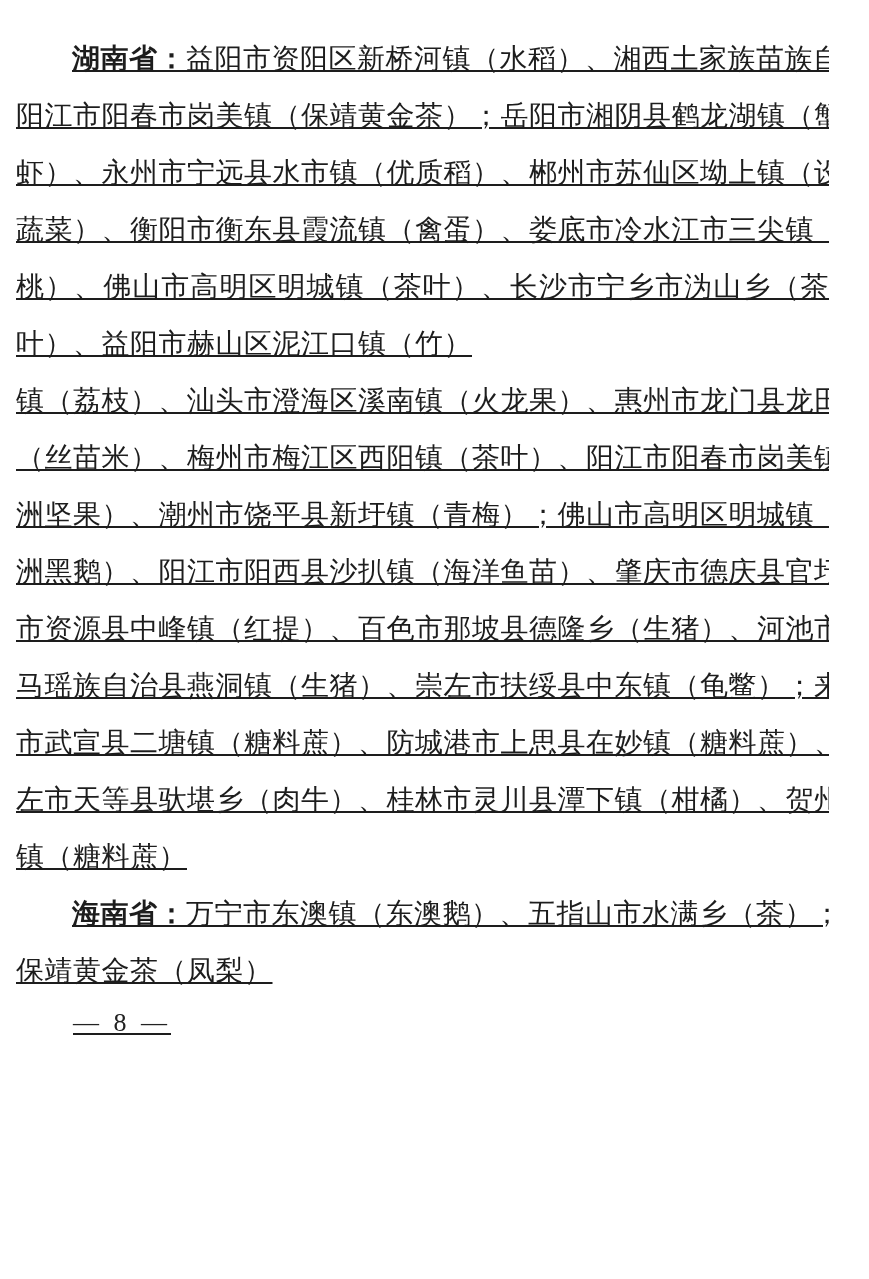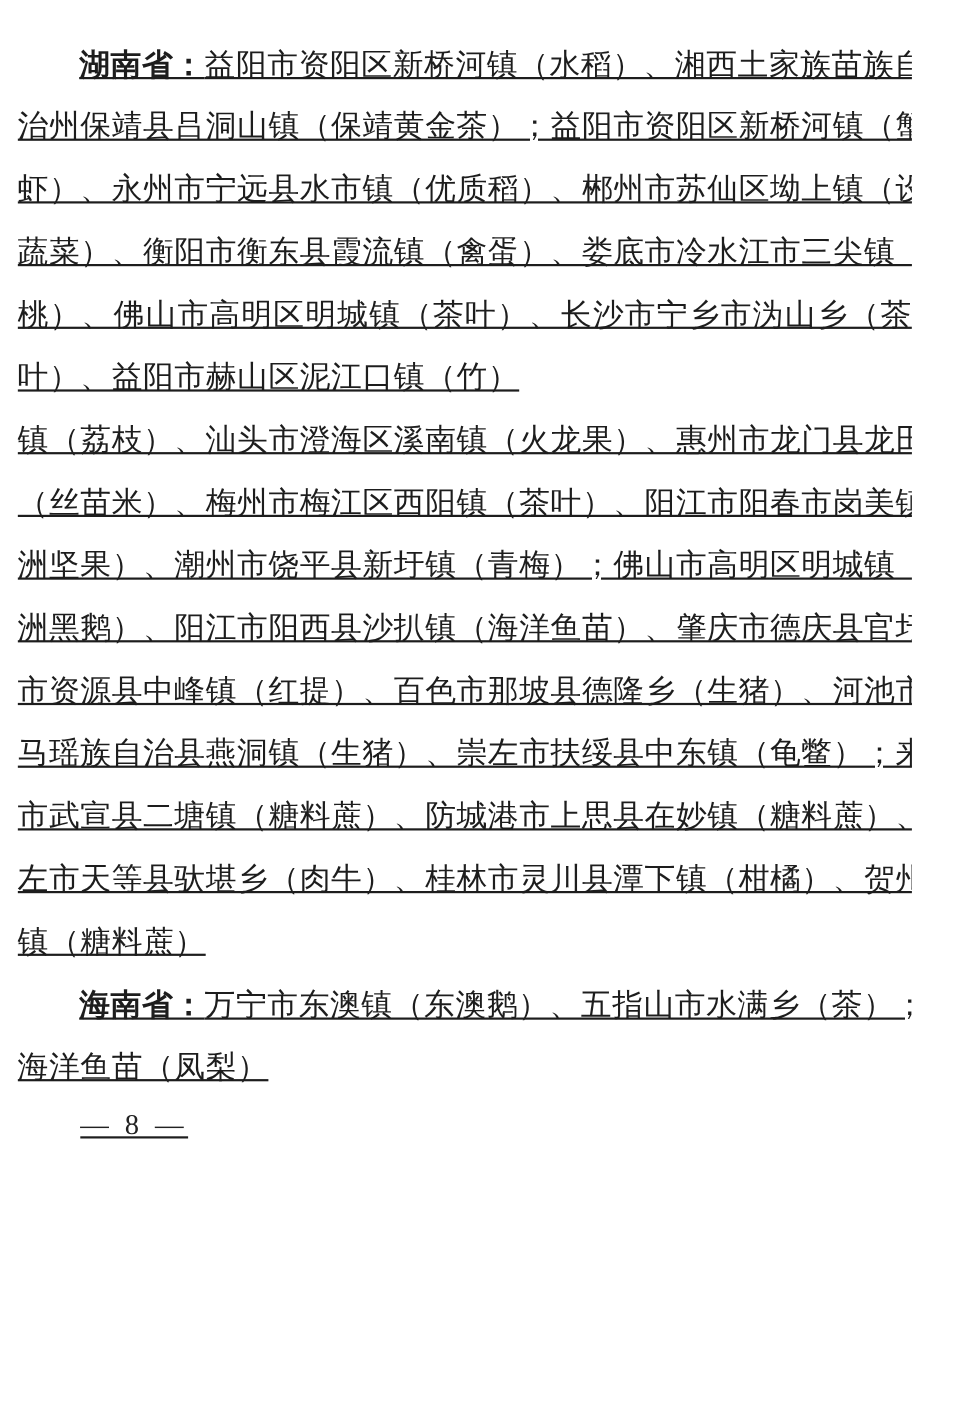--- a/index.html
+++ b/index.html
@@ -48,21 +48,21 @@
     letter-spacing: 4px;
   }
 </style>
 </head>
 <body>
 
 <div class="doc">
 
   <div>
     <div class="line start"><span class="prov">湖南省：</span><span>益阳市资阳区新桥河镇（水稻）、湘西土家族苗族自</span></div>
-    <div class="line">治州保靖县吕洞山镇（保靖黄金茶）；益阳市资阳区新桥河镇（蟹</div>
+    <div class="line">阳江市阳春市岗美镇（保靖黄金茶）；岳阳市湘阴县鹤龙湖镇（蟹</div>
     <div class="line">虾）、永州市宁远县水市镇（优质稻）、郴州市苏仙区坳上镇（设施</div>
     <div class="line">蔬菜）、衡阳市衡东县霞流镇（禽蛋）、娄底市冷水江市三尖镇（黄</div>
     <div class="line">桃）、佛山市高明区明城镇（茶叶）、长沙市宁乡市沩山乡（茶</div>
     <div class="line end">叶）、益阳市赫山区泥江口镇（竹）</div>
   </div>
 
   <div>
     <div class="line">镇（荔枝）、汕头市澄海区溪南镇（火龙果）、惠州市龙门县龙田镇</div>
     <div class="line">（丝苗米）、梅州市梅江区西阳镇（茶叶）、阳江市阳春市岗美镇（澳</div>
     <div class="line">洲坚果）、潮州市饶平县新圩镇（青梅）；佛山市高明区明城镇（三</div>
@@ -72,18 +72,18 @@
   <div>
     <div class="line">市资源县中峰镇（红提）、百色市那坡县德隆乡（生猪）、河池市巴</div>
     <div class="line">马瑶族自治县燕洞镇（生猪）、崇左市扶绥县中东镇（龟鳖）；来宾</div>
     <div class="line">市武宣县二塘镇（糖料蔗）、防城港市上思县在妙镇（糖料蔗）、崇</div>
     <div class="line">左市天等县驮堪乡（肉牛）、桂林市灵川县潭下镇（柑橘）、贺州市</div>
     <div class="line end">镇（糖料蔗）</div>
   </div>
 
   <div>
     <div class="line start"><span class="prov">海南省：</span><span>万宁市东澳镇（东澳鹅）、五指山市水满乡（茶）；万宁</span></div>
-    <div class="line end">海洋鱼苗（凤梨）</div>
+    <div class="line end">保靖黄金茶（凤梨）</div>
   </div>
 
   <div class="footer">— 8 —</div>
 
 </div>
 
 </body></html>

